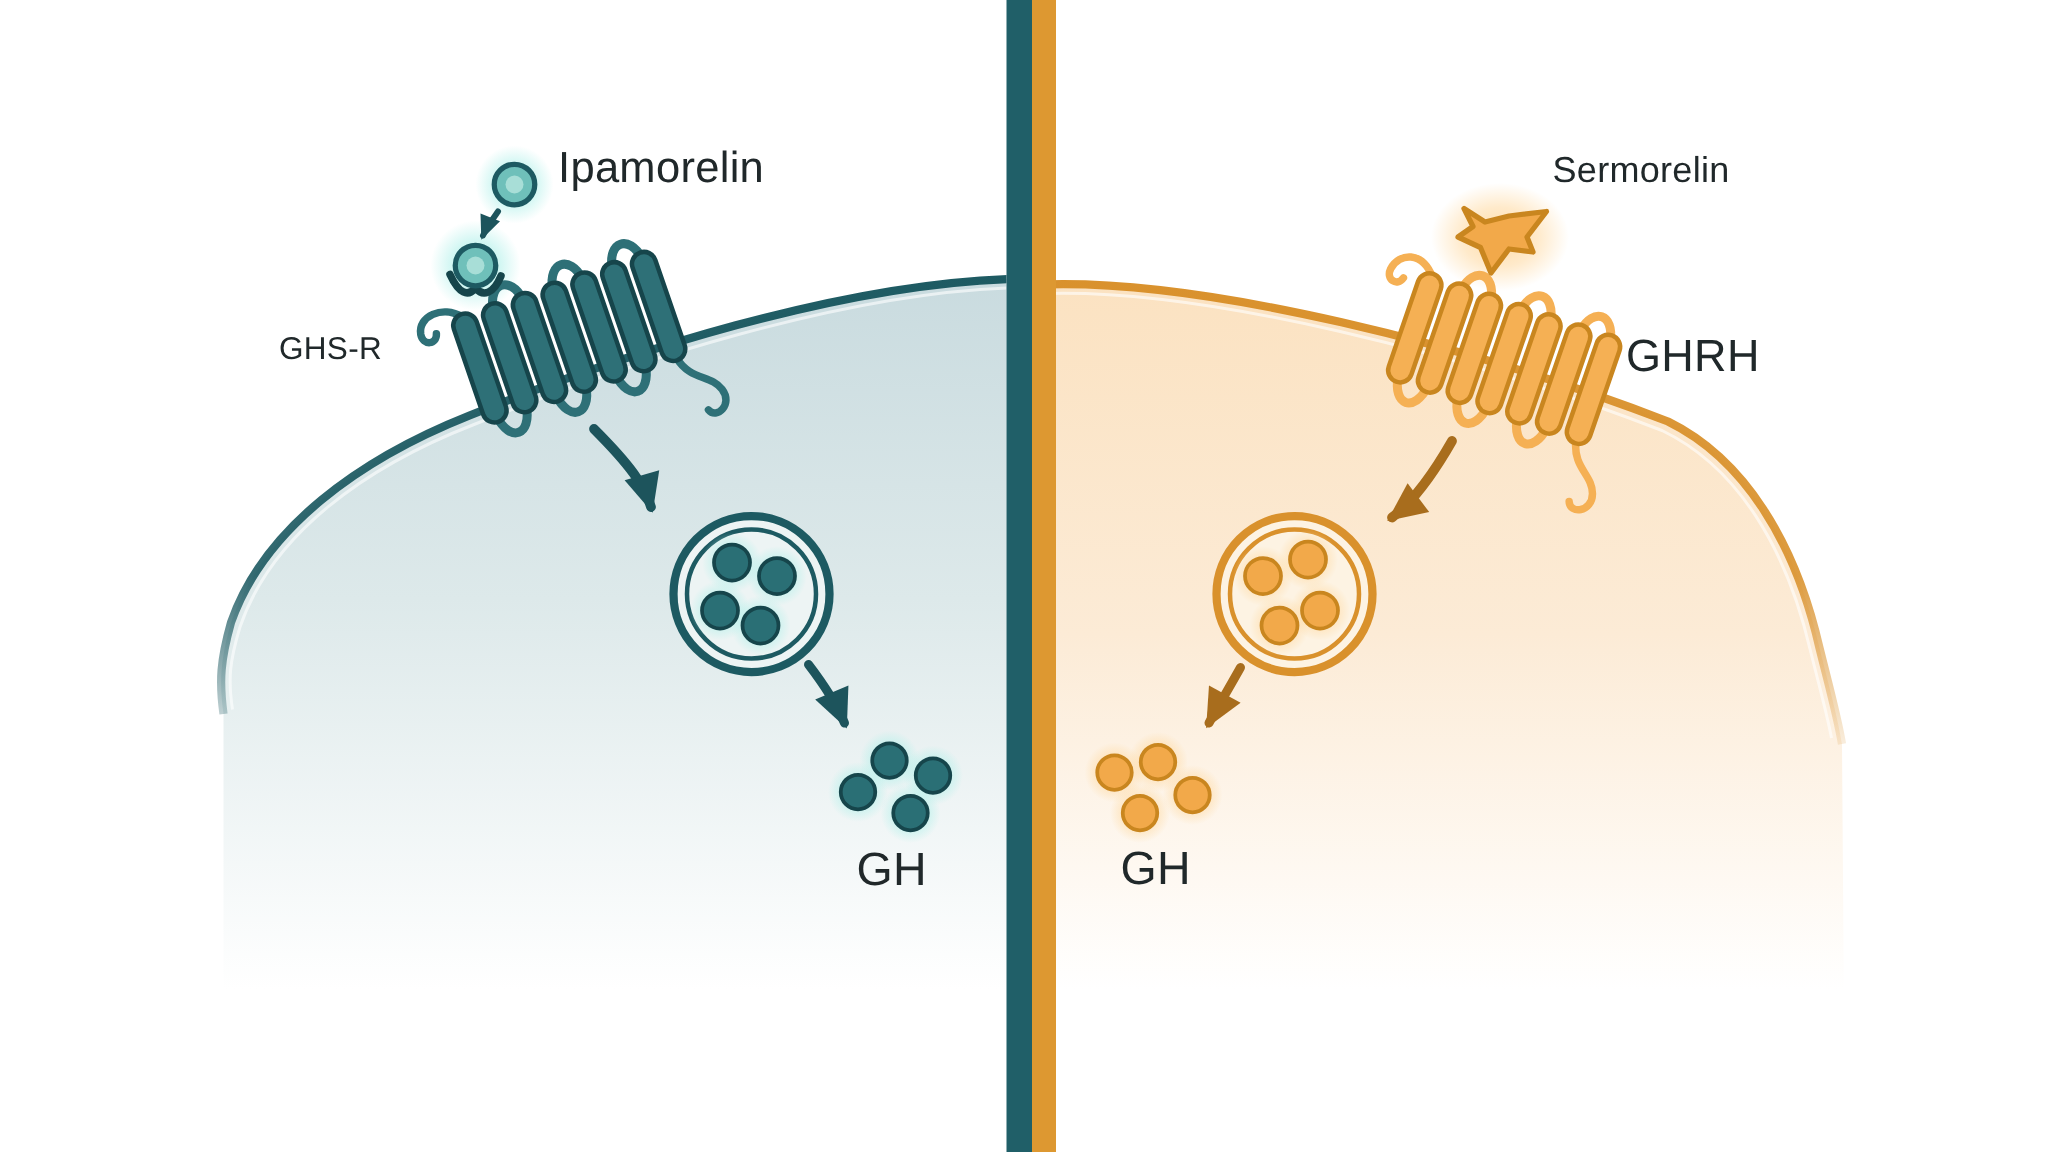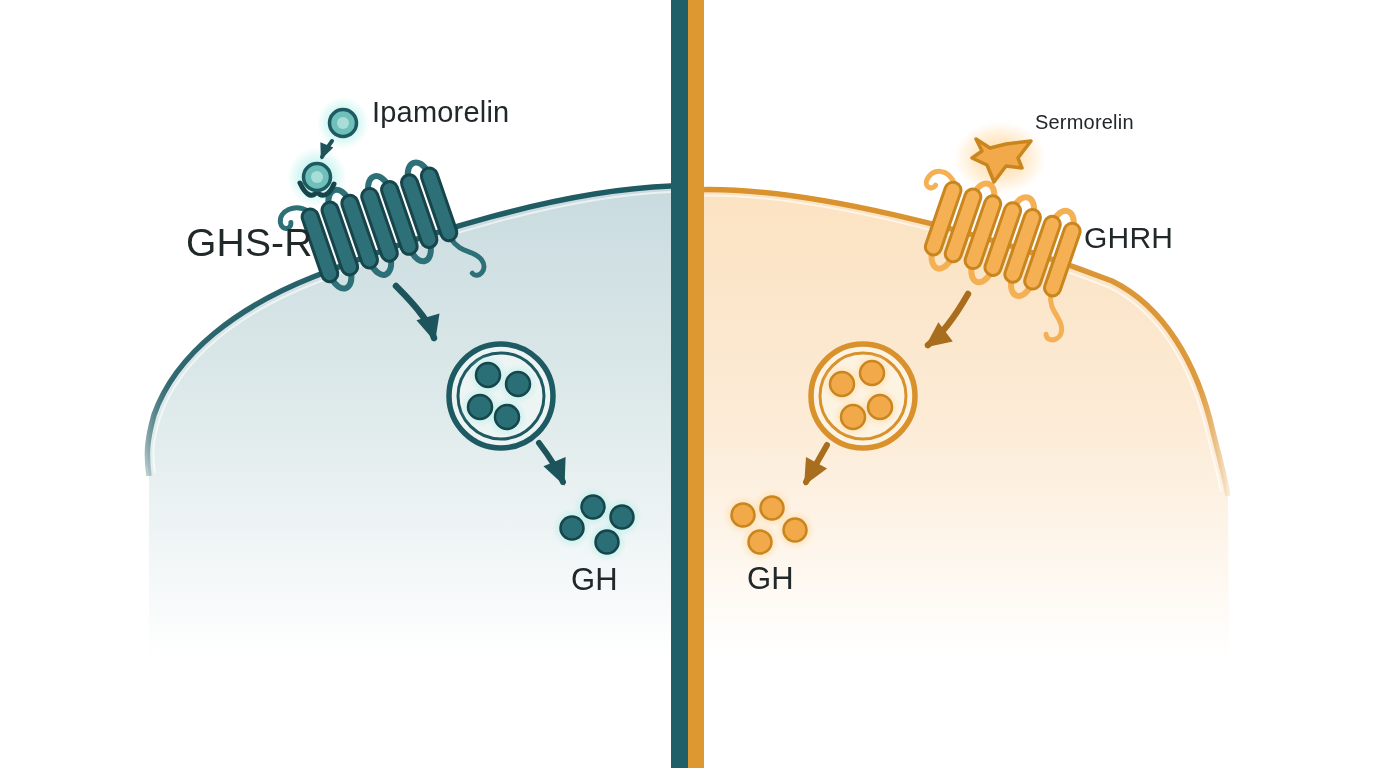--- a/index.html
+++ b/index.html
@@ -18,23 +18,23 @@
     background:var(--background);
     font-family:"Liberation Sans", sans-serif;
   }
   #art{position:absolute;left:0;top:0;}
   .lbl{
     position:absolute;color:var(--text-color);
     font-family:"Liberation Sans", sans-serif;
     white-space:nowrap; letter-spacing:0.2px; font-weight:500;
   }
   .lbl-ipamorelin{left:372px;top:84px;font-size:29px;margin-top:12px;}
-  .lbl-ghsr{left:186px;top:221px;font-size:39px;}
+  .lbl-ghsr{left:186px;top:221px;font-size:21px;}
   .lbl-gh-left{left:571px;top:562px;font-size:31px;}
-  .lbl-sermorelin{left:1035px;top:111px;font-size:20px;}
+  .lbl-sermorelin{left:1035px;top:100px;font-size:24px;}
   .lbl-ghrh{left:1084px;top:221px;font-size:30px;}
   .lbl-gh-right{left:747px;top:561px;font-size:31px;}
 </style>
 </head>
 <body>
 
 <div id="stage">
 
 <svg id="art" width="1376" height="768" viewBox="0 0 1376 768">
   <defs>

